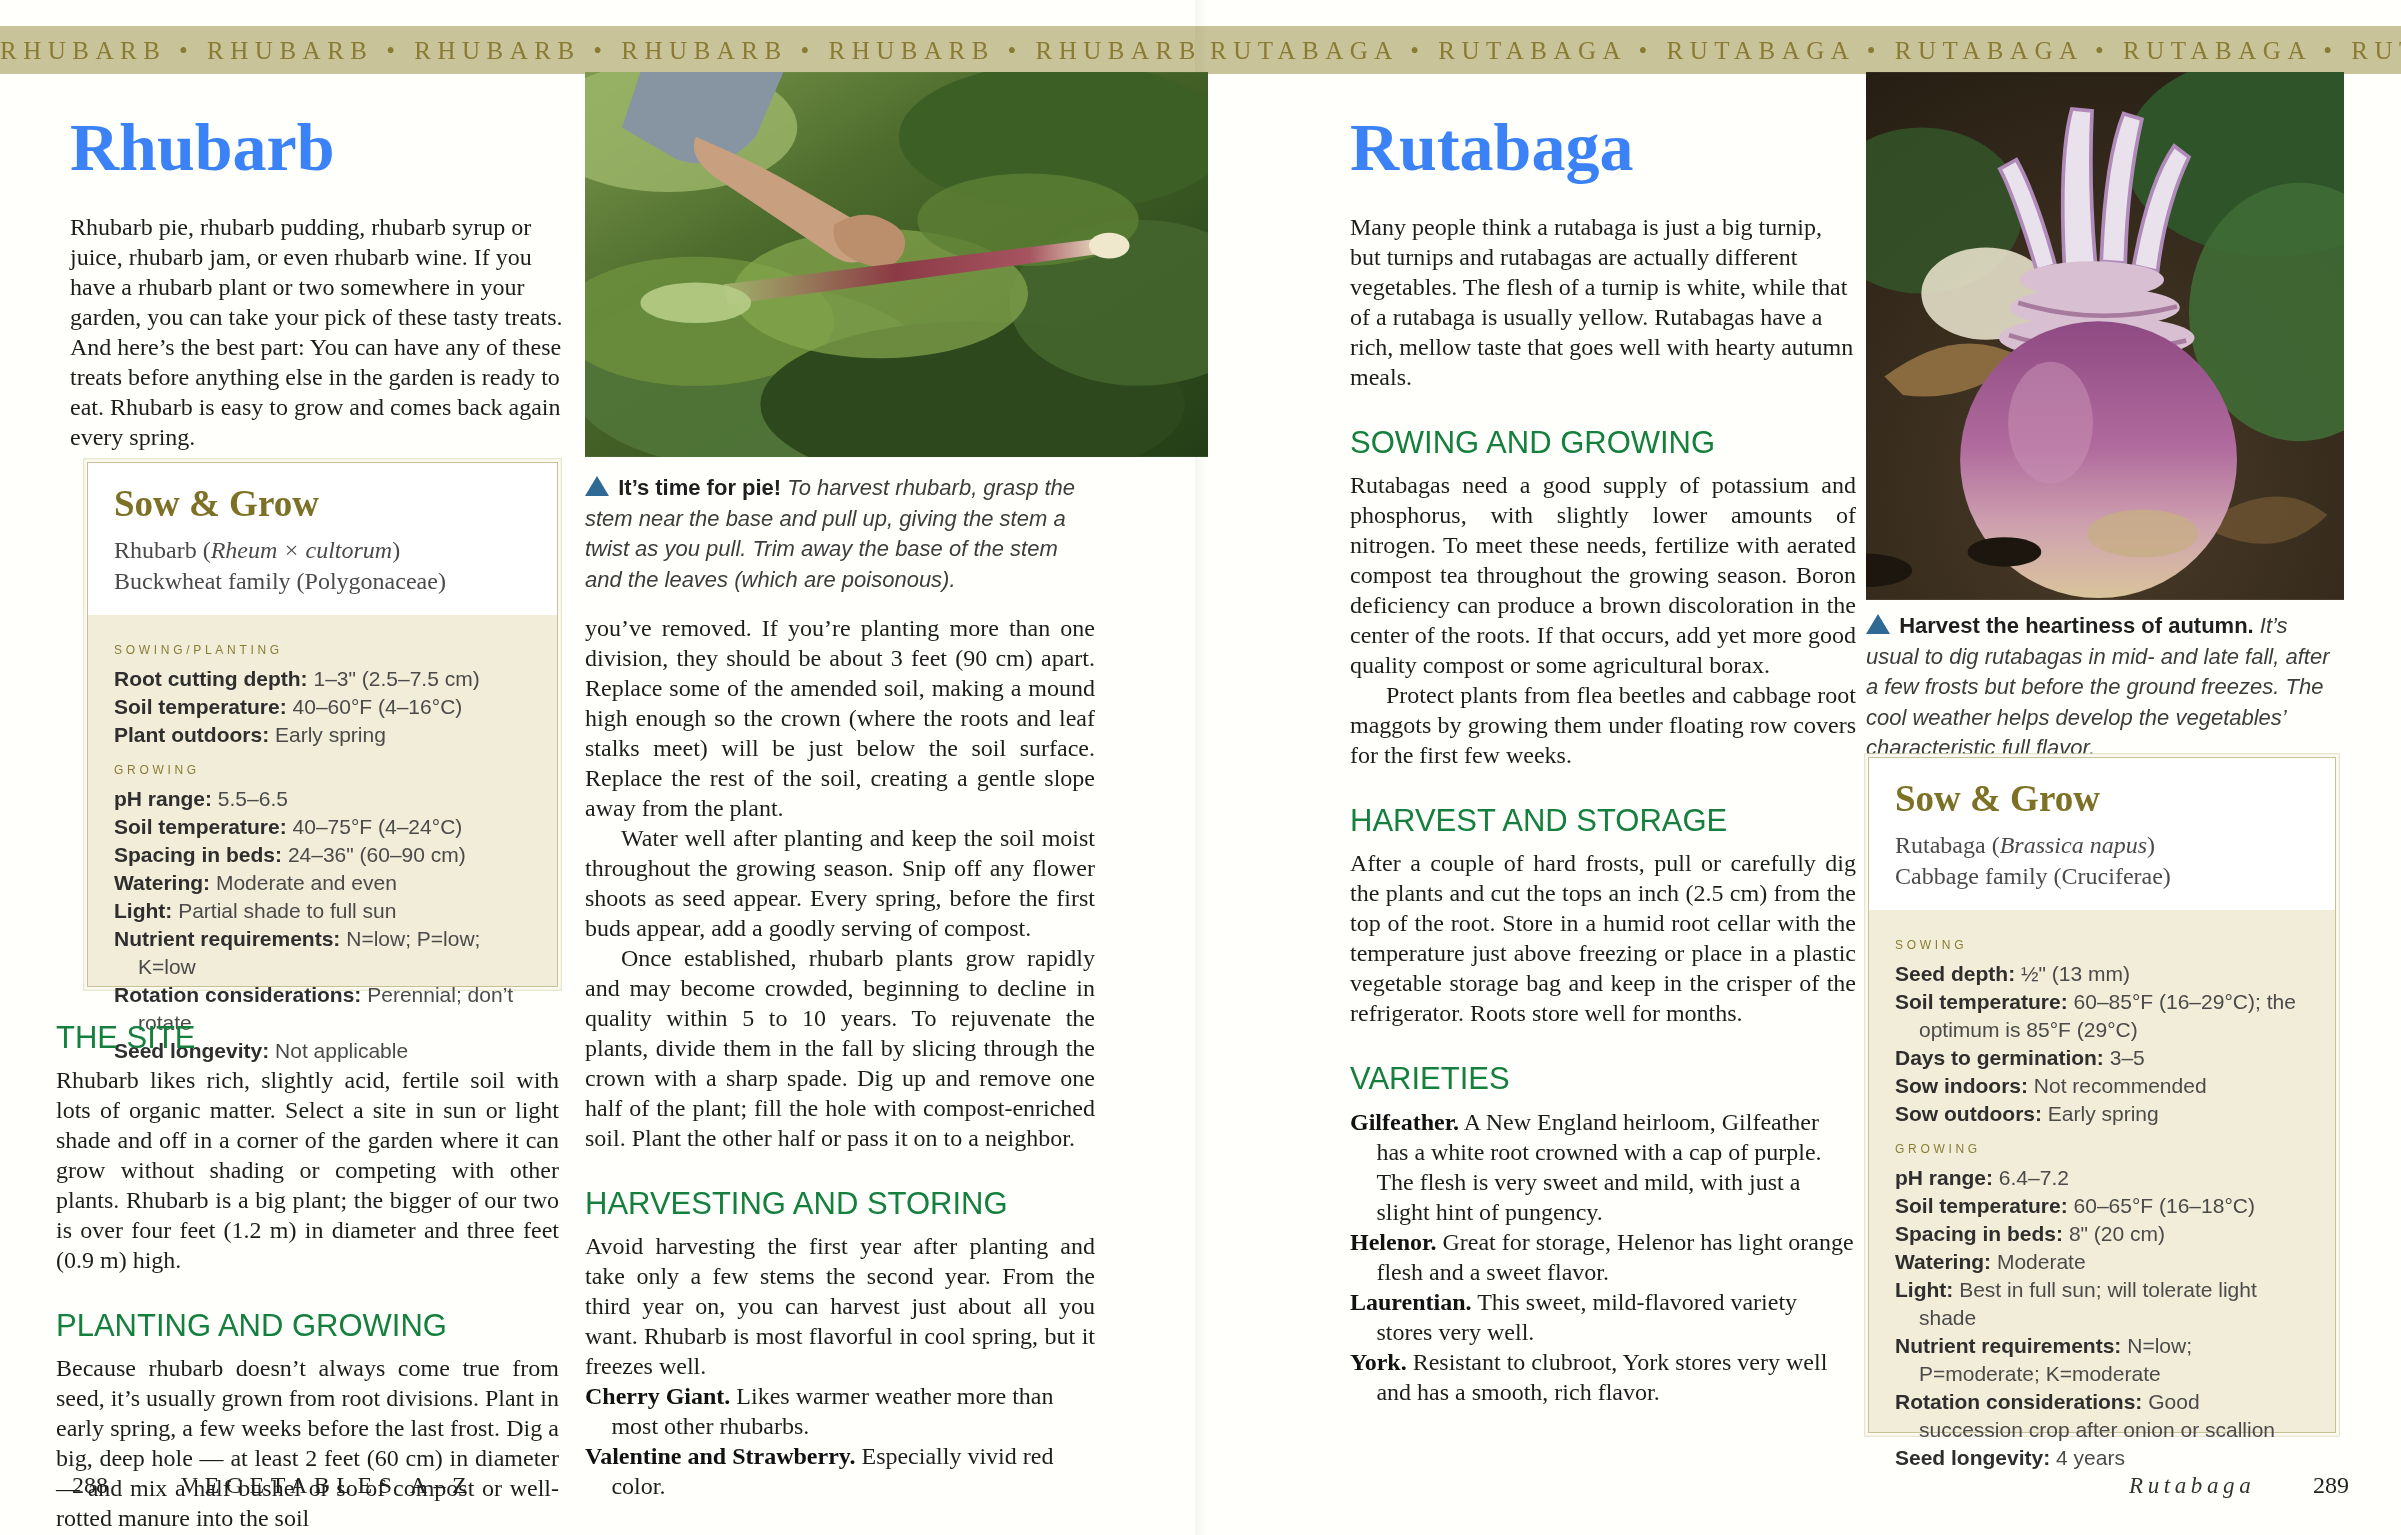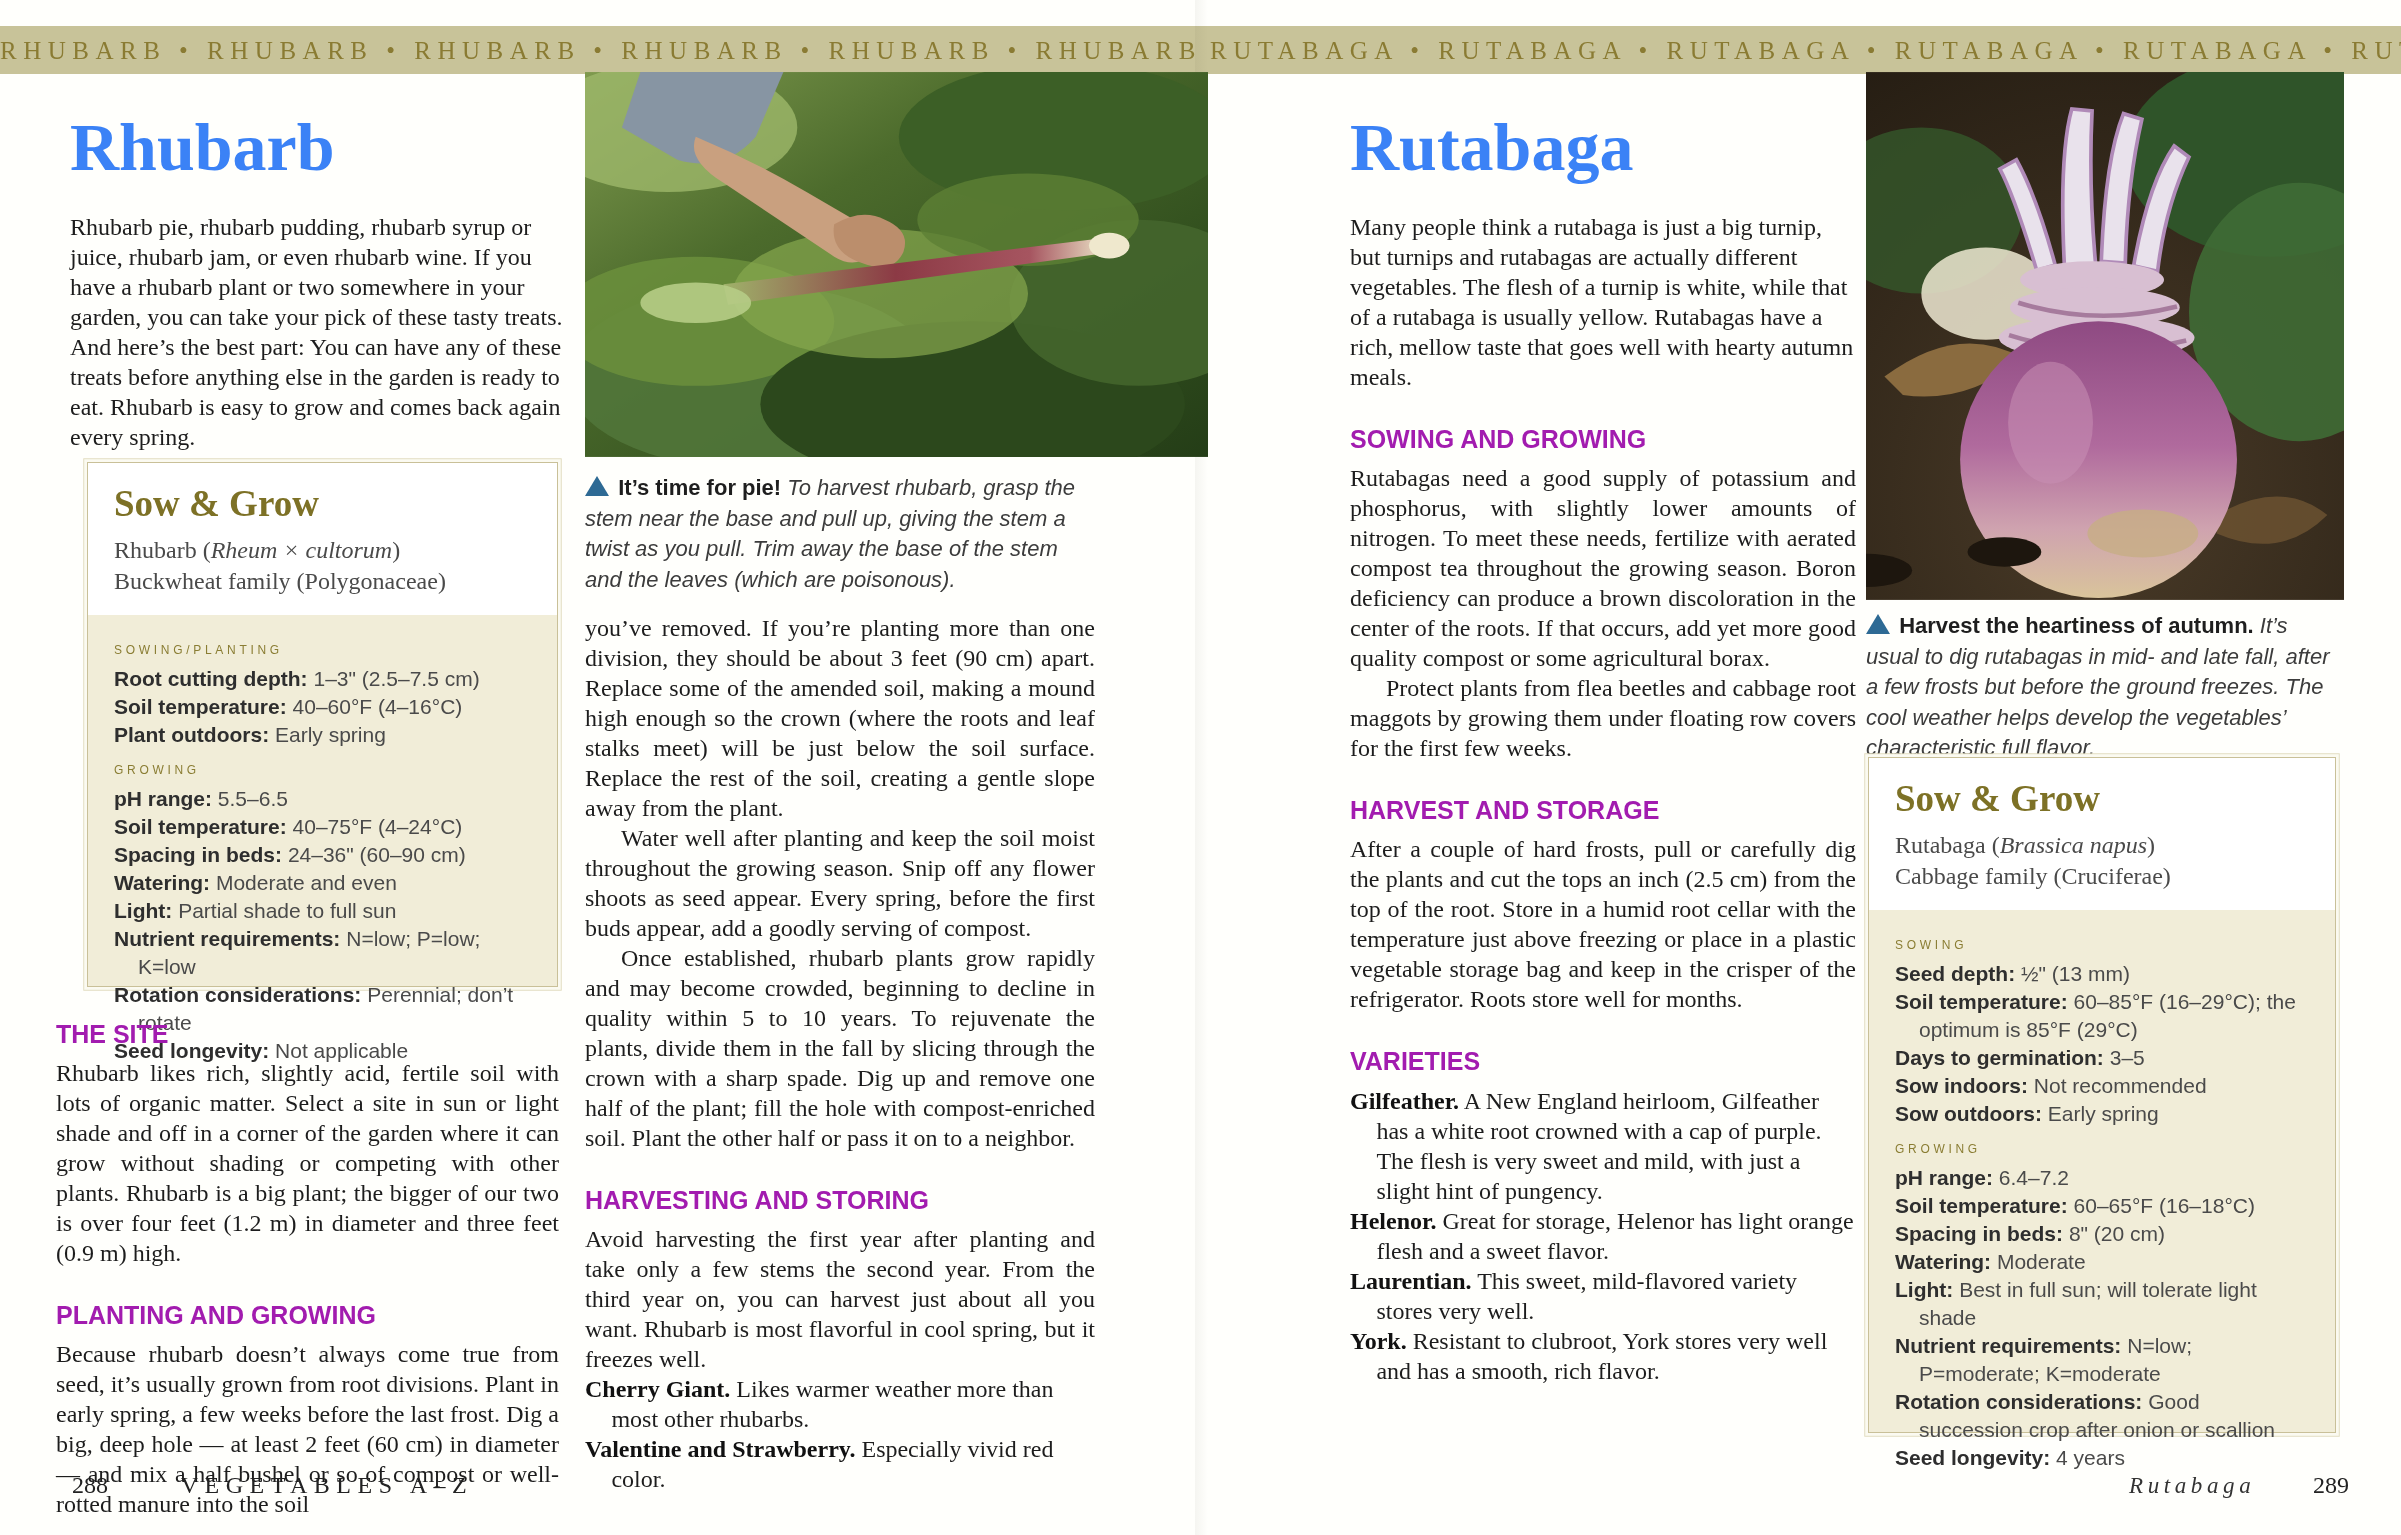--- a/index.html
+++ b/index.html
@@ -9,22 +9,22 @@
   .band{position:absolute;top:26px;left:0;right:0;height:48px;background:#c8c399;}
   .band-text{position:absolute;top:0;height:48px;line-height:50px;font-size:25px;
              letter-spacing:6.5px;color:#8a7b33;white-space:nowrap;text-align:center;}
   .band-left{left:0;width:1191px;}
   .band-right{left:1210px;width:1191px;}
   .gutter{position:absolute;left:1195px;top:0;width:13px;height:100%;
           background:linear-gradient(90deg,rgba(60,55,30,.05),rgba(60,55,30,0));}
   
   .title{font-size:68px;font-weight:bold;color:#3b82f6;letter-spacing:0;margin:0 0 31px 0;line-height:1;}
   .intro{font-size:24px;line-height:30px;color:#1d1d1d;}
-  .sect-h{font-family:"Liberation Sans",sans-serif;font-weight:700;font-size:25px;
-          color:#a21caf;letter-spacing:0px;margin:33px 0 9.2px 0;}
+  .sect-h{font-family:"Liberation Sans",sans-serif;font-weight:400;font-size:31px;
+          color:#15803d;letter-spacing:0px;margin:33px 0 9.2px 0;}
   .sect-h.first{margin-top:0;}
   .body-p{font-size:24px;line-height:30px;text-align:justify;margin:0;}
   .body-p+.body-p{text-indent:1.5em;}
   
   .col1{position:absolute;left:70px;top:113px;width:503px;}
   .site-block{position:absolute;left:56px;top:1020px;width:503px;}
   .photo1{position:absolute;left:585px;top:72px;width:623px;height:385px;}
   .caption1{position:absolute;left:585px;top:473px;width:499px;}
   .col2body{position:absolute;left:585px;top:613px;width:510px;}
   .col3{position:absolute;left:1350px;top:113px;width:506px;}

